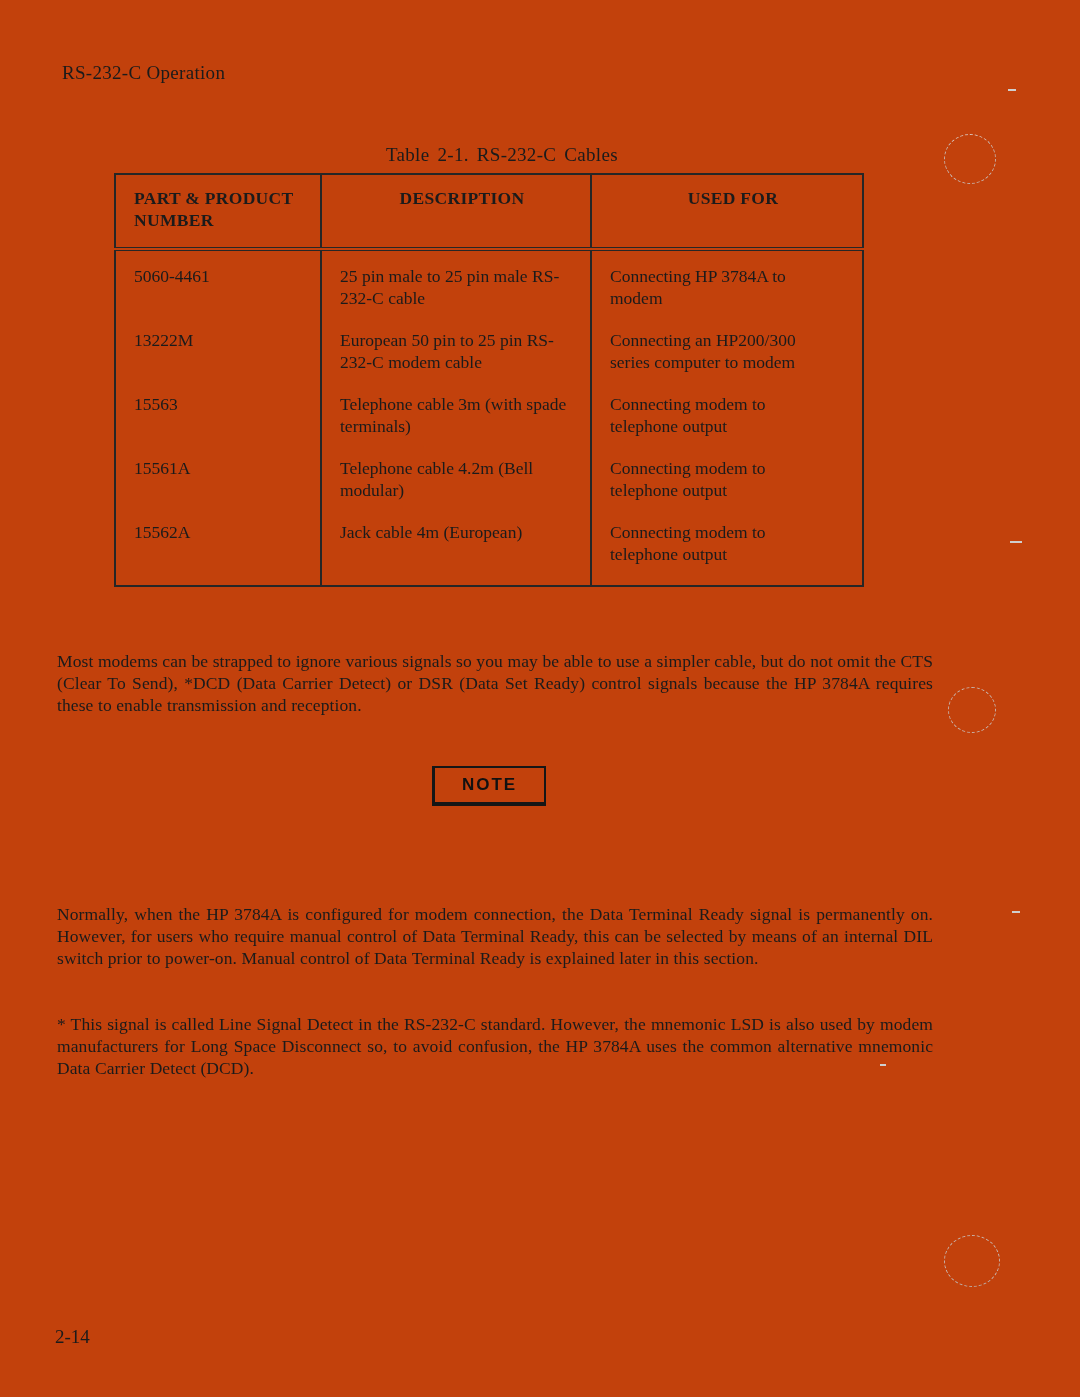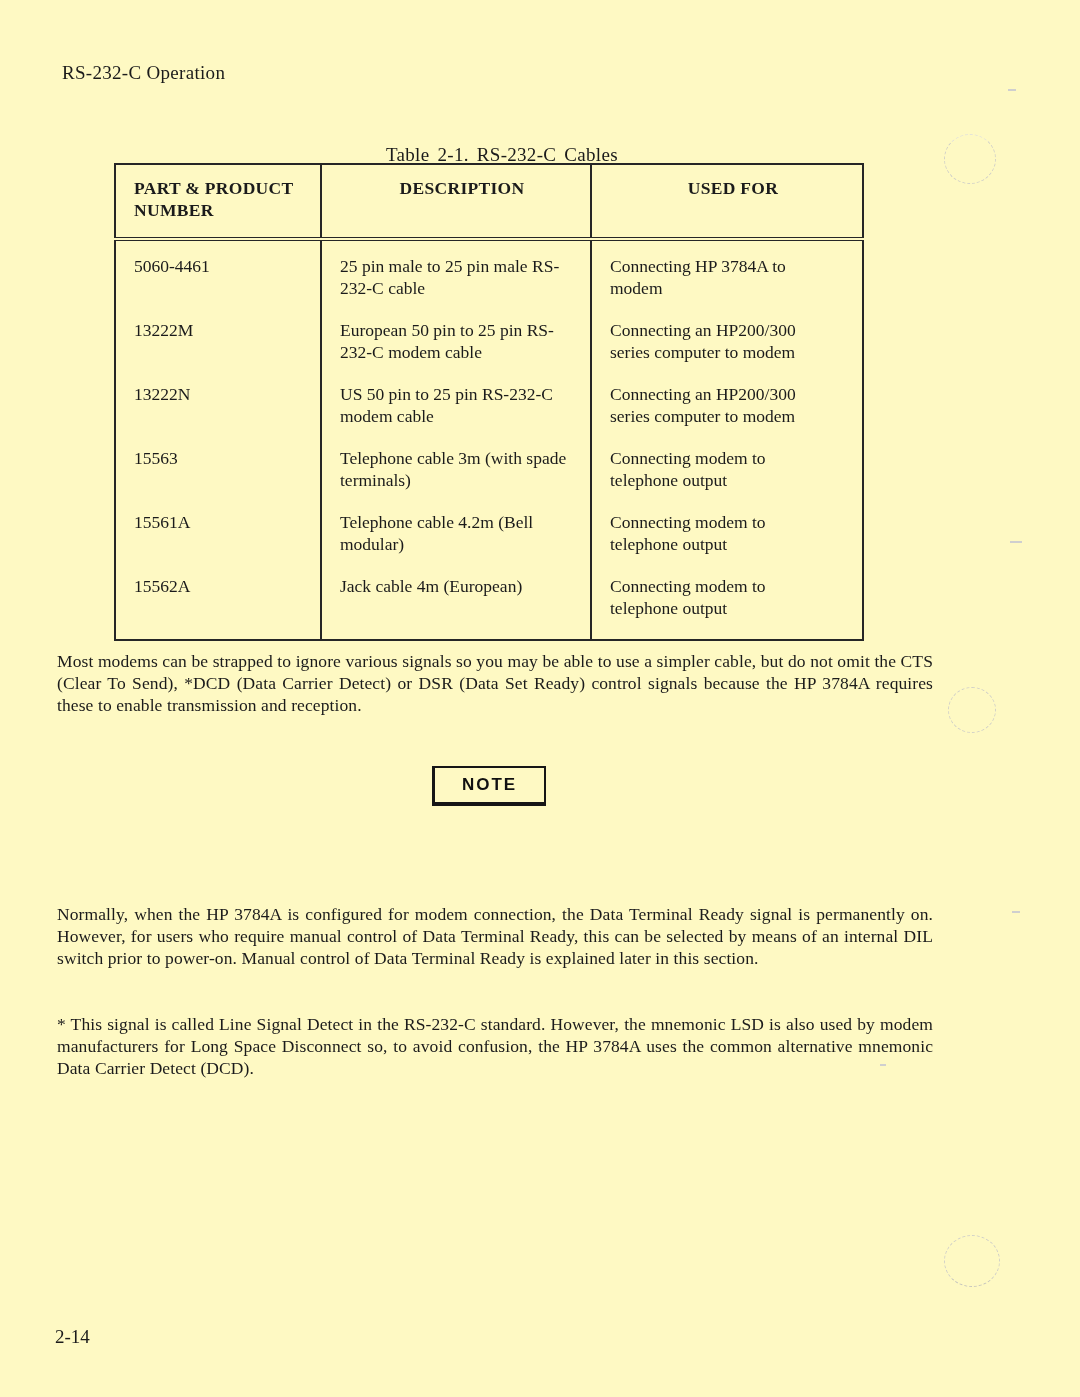--- a/index.html
+++ b/index.html
@@ -1,42 +1,42 @@
 <!DOCTYPE html>
 <html><head>
 <meta charset="utf-8">
 <style>
   * { margin: 0; padding: 0; box-sizing: border-box; }
   html, body { background: #e8e8e8; }
   .page {
     position: relative;
     width: 1080px;
     height: 1397px;
-    background: #fef9c3;
+    background: #c2410c;
     font-family: "Liberation Serif", serif;
     color: #1b1b1b;
     overflow: hidden;
     margin: 0 auto;
   }
   .running-header {
     position: absolute;
     left: 62px; top: 62px;
     font-size: 19px;
     letter-spacing: 0.3px;
   }
   .table-caption {
     position: absolute;
     left: 386px; top: 144px;
     font-size: 19px;
     letter-spacing: 0.3px;
     word-spacing: 3px;
   }
   .cables-table-wrap {
     position: absolute;
-    left: 114px; top: 163px;
+    left: 114px; top: 173px;
   }
   table.cables {
     border-collapse: collapse;
     width: 748px;
     table-layout: fixed;
     border: 2px solid #262626;
   }
   table.cables th, table.cables td {
     vertical-align: top;
     text-align: left;
@@ -150,29 +150,20 @@
         <tr>
           <td class="b-right">13222M</td>
           <td class="b-right">
               <div class="desc-text">European 50 pin to 25 pin RS-232-C modem cable</div>
             </td>
           <td>
               <div class="used-text">Connecting an HP200/300 series computer to modem</div>
             </td>
         </tr>
         <tr>
-          <td class="b-right">13222N</td>
-          <td class="b-right">
-              <div class="desc-text">US 50 pin to 25 pin RS-232-C modem cable</div>
-            </td>
-          <td>
-              <div class="used-text">Connecting an HP200/300 series computer to modem</div>
-            </td>
-        </tr>
-        <tr>
           <td class="b-right">15563</td>
           <td class="b-right">
               <div class="desc-text">Telephone cable 3m (with spade terminals)</div>
             </td>
           <td>
               <div class="used-text">Connecting modem to telephone output</div>
             </td>
         </tr>
         <tr>
           <td class="b-right">15561A</td>

